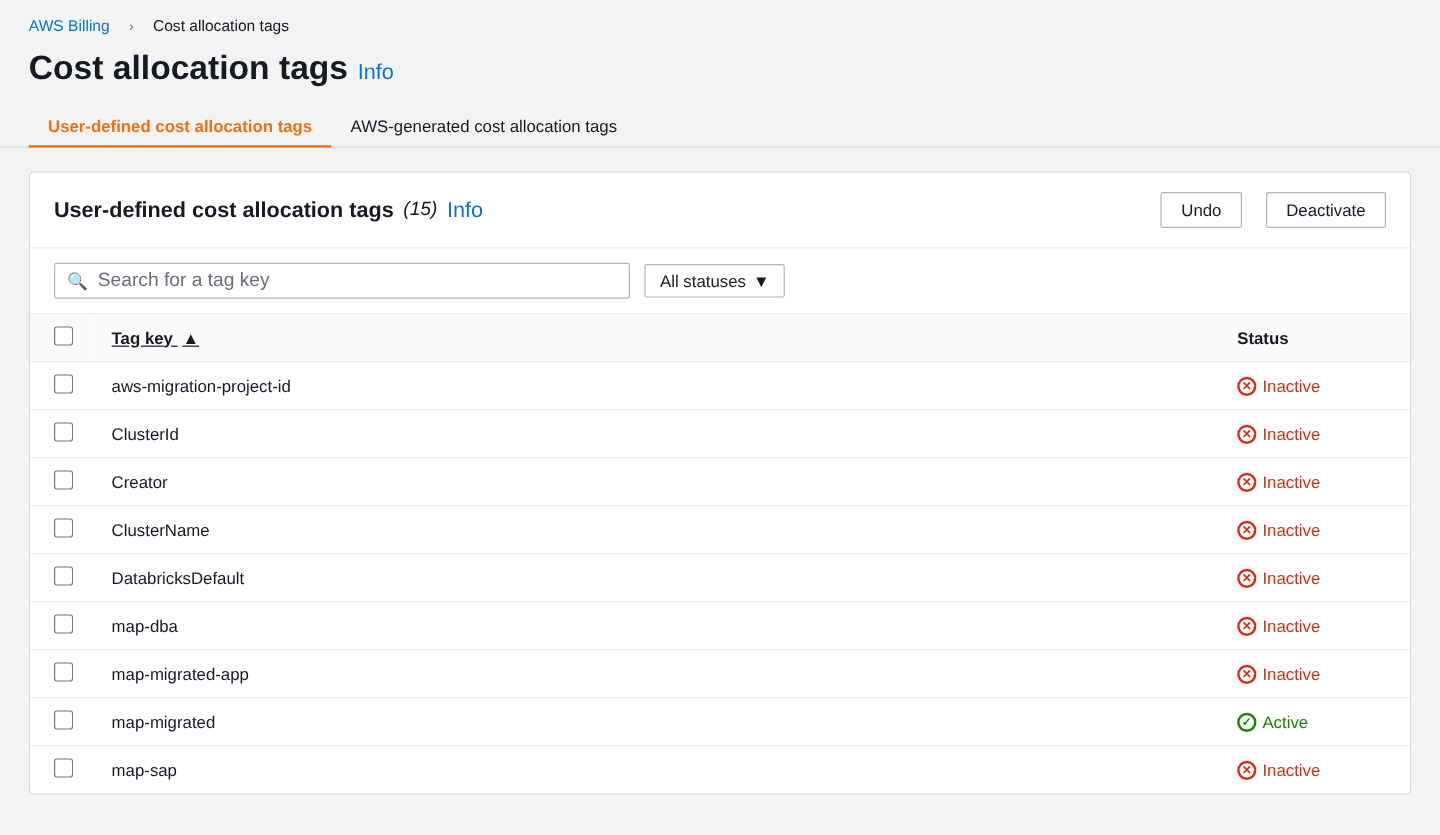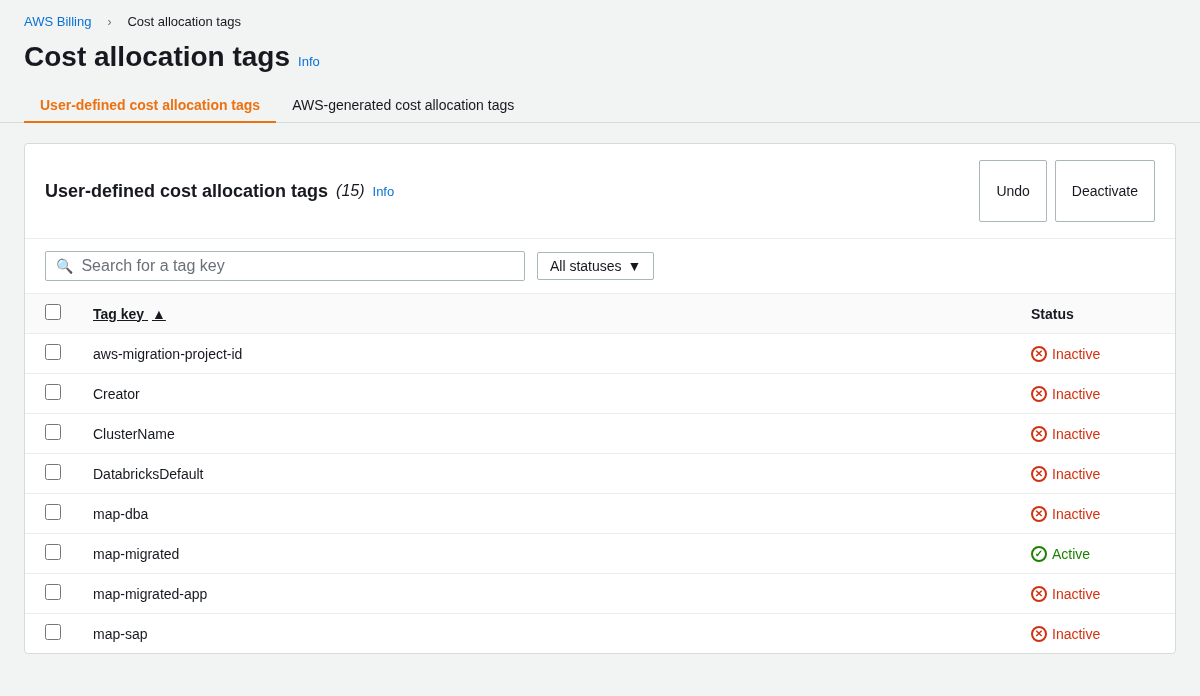--- a/index.html
+++ b/index.html
@@ -36,21 +36,21 @@
       align-items: baseline;
       gap: 8px;
     }
     .page-title {
       font-size: 28px;
       font-weight: 700;
       color: #16191f;
     }
     .info-link {
       color: #0972d3;
-      font-size: 13px;
+      font-size: 18px;
       cursor: pointer;
       text-decoration: none;
     }
 
     .tabs-bar {
       display: flex;
       padding: 16px 24px 0;
       border-bottom: 1px solid #d5dbdb;
       background: #f2f3f3;
       gap: 0;
@@ -101,26 +101,27 @@
       font-weight: 400;
       color: #16191f;
       font-style: italic;
     }
     .card-header-right {
       display: flex;
       gap: 8px;
     }
 
     .btn {
-      padding: 22px 16px;
+      padding: 6px 16px;
       font-size: 14px;
       border-radius: 2px;
       cursor: pointer;
       border: 1px solid;
       font-family: inherit;
+      margin-left: 12px;
     }
     .btn-normal {
       background: #fff;
       border-color: #aab7b8;
       color: #16191f;
     }
 
     .toolbar {
       display: flex;
       align-items: center;
@@ -334,20 +335,34 @@
             ✕
           </span>
           <span class="status-text-inactive">Inactive</span>
         </span>
       </td>
     </tr>
             <tr>
       <td class="checkbox-col">
         <input type="checkbox" class="checkbox" style="">
       </td>
+      <td>ClusterId</td>
+      <td>
+        <span class="status-badge">
+          <span class="status-icon-inactive">
+            ✕
+          </span>
+          <span class="status-text-inactive">Inactive</span>
+        </span>
+      </td>
+    </tr>
+            <tr>
+      <td class="checkbox-col">
+        <input type="checkbox" class="checkbox" style="">
+      </td>
       <td>Creator</td>
       <td>
         <span class="status-badge">
           <span class="status-icon-inactive">
             ✕
           </span>
           <span class="status-text-inactive">Inactive</span>
         </span>
       </td>
     </tr>
@@ -377,54 +392,54 @@
           </span>
           <span class="status-text-inactive">Inactive</span>
         </span>
       </td>
     </tr>
             <tr>
       <td class="checkbox-col">
         <input type="checkbox" class="checkbox" style="">
       </td>
       <td>map-dba</td>
+      <td>
+        <span class="status-badge">
+          <span class="status-icon-inactive">
+            ✕
+          </span>
+          <span class="status-text-inactive">Inactive</span>
+        </span>
+      </td>
+    </tr>
+            <tr>
+      <td class="checkbox-col">
+        <input type="checkbox" class="checkbox" style="">
+      </td>
+      <td>map-migrated-app</td>
       <td>
         <span class="status-badge">
           <span class="status-icon-inactive">
             ✕
           </span>
           <span class="status-text-inactive">Inactive</span>
         </span>
       </td>
     </tr>
             <tr>
       <td class="checkbox-col">
         <input type="checkbox" class="checkbox" style="">
       </td>
       <td>map-migrated</td>
       <td>
         <span class="status-badge">
           <span class="status-icon-active">
             ✓
           </span>
           <span class="status-text-active">Active</span>
-        </span>
-      </td>
-    </tr>
-            <tr>
-      <td class="checkbox-col">
-        <input type="checkbox" class="checkbox" style="">
-      </td>
-      <td>map-migrated-app</td>
-      <td>
-        <span class="status-badge">
-          <span class="status-icon-inactive">
-            ✕
-          </span>
-          <span class="status-text-inactive">Inactive</span>
         </span>
       </td>
     </tr>
             <tr>
       <td class="checkbox-col">
         <input type="checkbox" class="checkbox" style="">
       </td>
       <td>map-sap</td>
       <td>
         <span class="status-badge">

